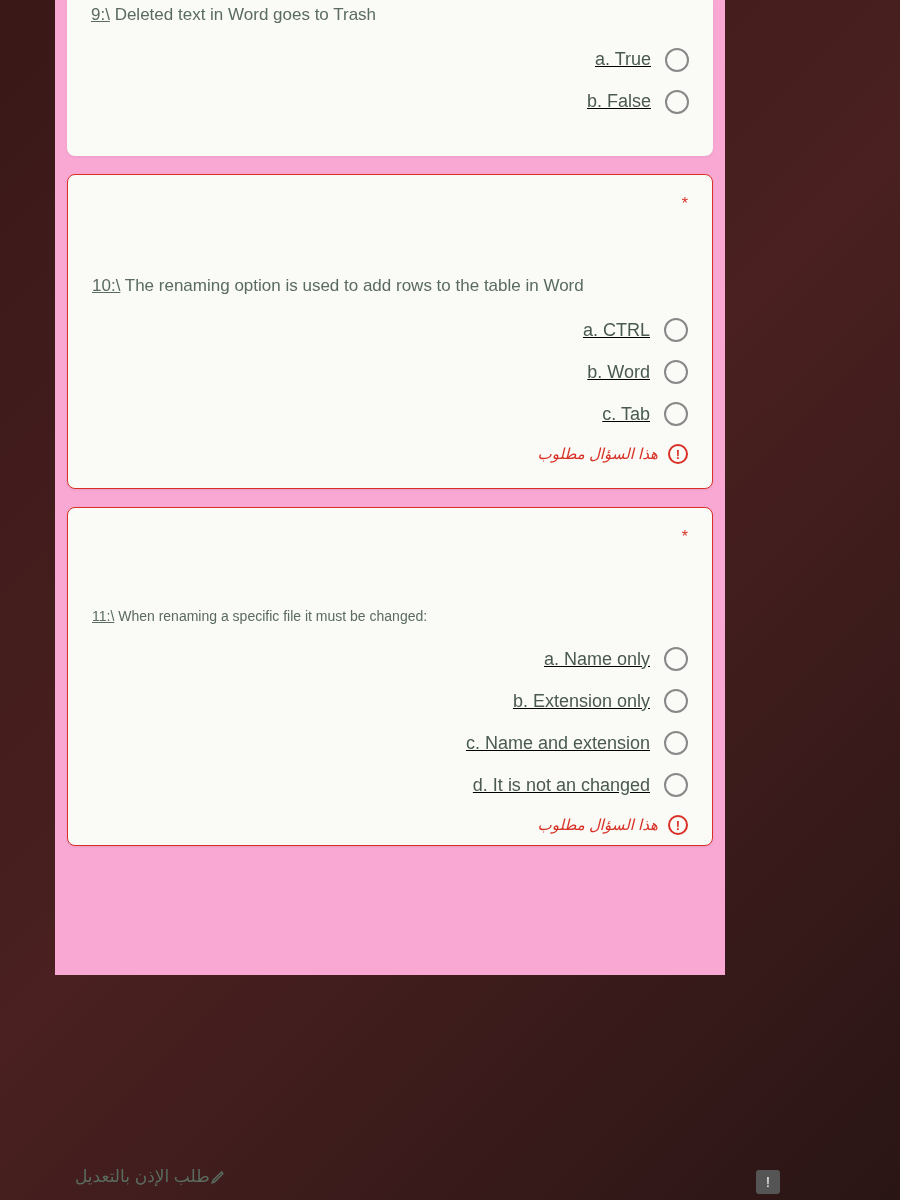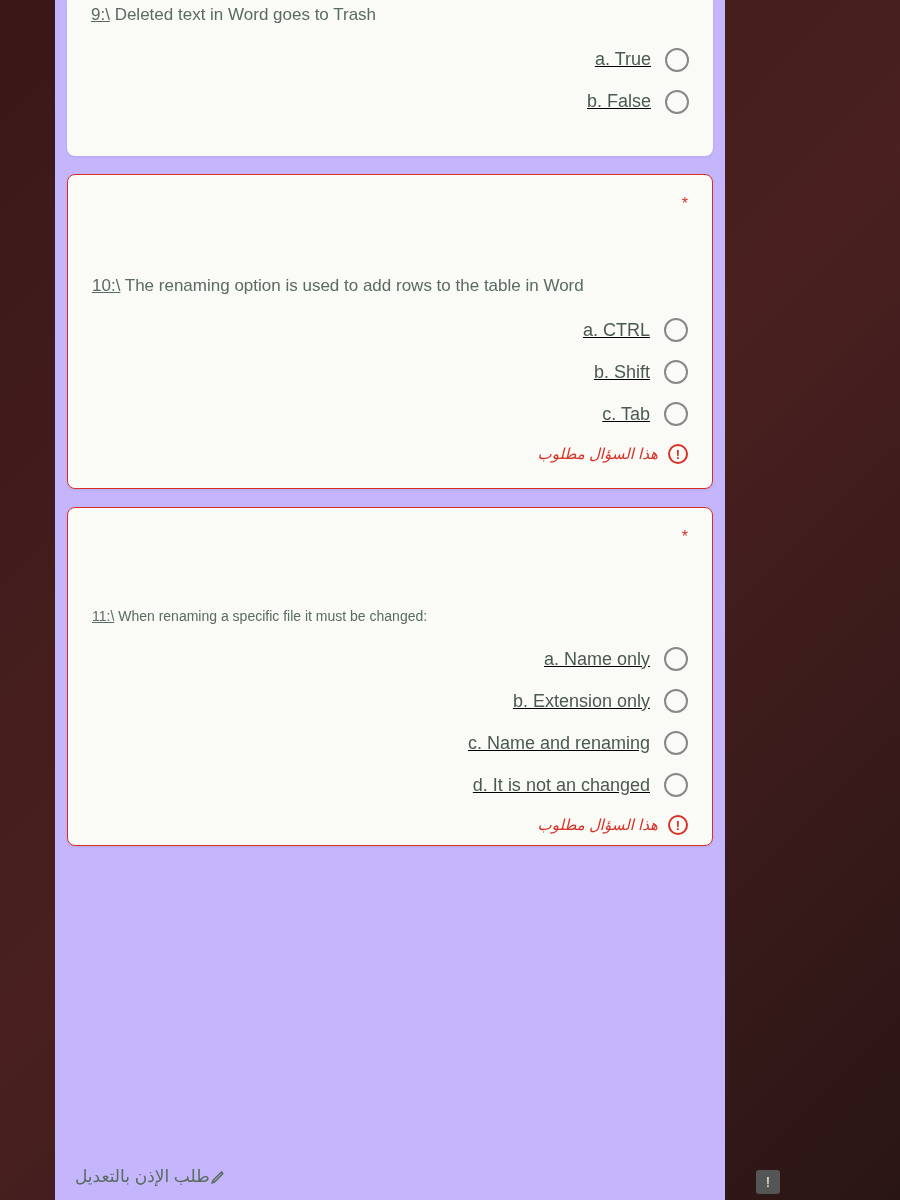--- a/index.html
+++ b/index.html
@@ -9,22 +9,22 @@
     width: 900px;
     height: 1200px;
     overflow: hidden;
     position: relative;
   }
   .phone-frame {
     position: absolute;
     left: 55px;
     top: 0;
     width: 670px;
-    height: 1200px;
-    background: #c4b5fd;
+    height: 975px;
+    background: #f9a8d4;
     padding: 0;
   }
   .card {
     background: #fafaf7;
     border-radius: 8px;
     margin: 0 12px 18px 12px;
     padding: 20px 24px 24px 24px;
     box-shadow: 0 1px 3px rgba(0,0,0,0.08);
     position: relative;
   }
@@ -158,21 +158,21 @@
   <div class="card error">
     <div class="required-star">*</div>
     <div class="question-title">
       <span class="question-number">10:\</span><span> The renaming option is used to add rows to the table in Word</span>
     </div>
     <div class="option-row">
       <span class="option-label">a. CTRL</span>
       <span class="radio"></span>
     </div>
     <div class="option-row">
-      <span class="option-label">b. Shift</span>
+      <span class="option-label">b. Word</span>
       <span class="radio"></span>
     </div>
     <div class="option-row">
       <span class="option-label">c. Tab</span>
       <span class="radio"></span>
     </div>
     <div class="error-row">
       <span class="error-text">هذا السؤال مطلوب</span>
       <span class="error-icon">
           <span>!</span>
@@ -187,21 +187,21 @@
     </div>
     <div class="option-row">
       <span class="option-label">a. Name only</span>
       <span class="radio"></span>
     </div>
     <div class="option-row">
       <span class="option-label">b. Extension only</span>
       <span class="radio"></span>
     </div>
     <div class="option-row">
-      <span class="option-label">c. Name and renaming</span>
+      <span class="option-label">c. Name and extension</span>
       <span class="radio"></span>
     </div>
     <div class="option-row">
       <span class="option-label">d. It is not an changed</span>
       <span class="radio"></span>
     </div>
     <div class="error-row">
       <span class="error-text">هذا السؤال مطلوب</span>
       <span class="error-icon">
           <span>!</span>

